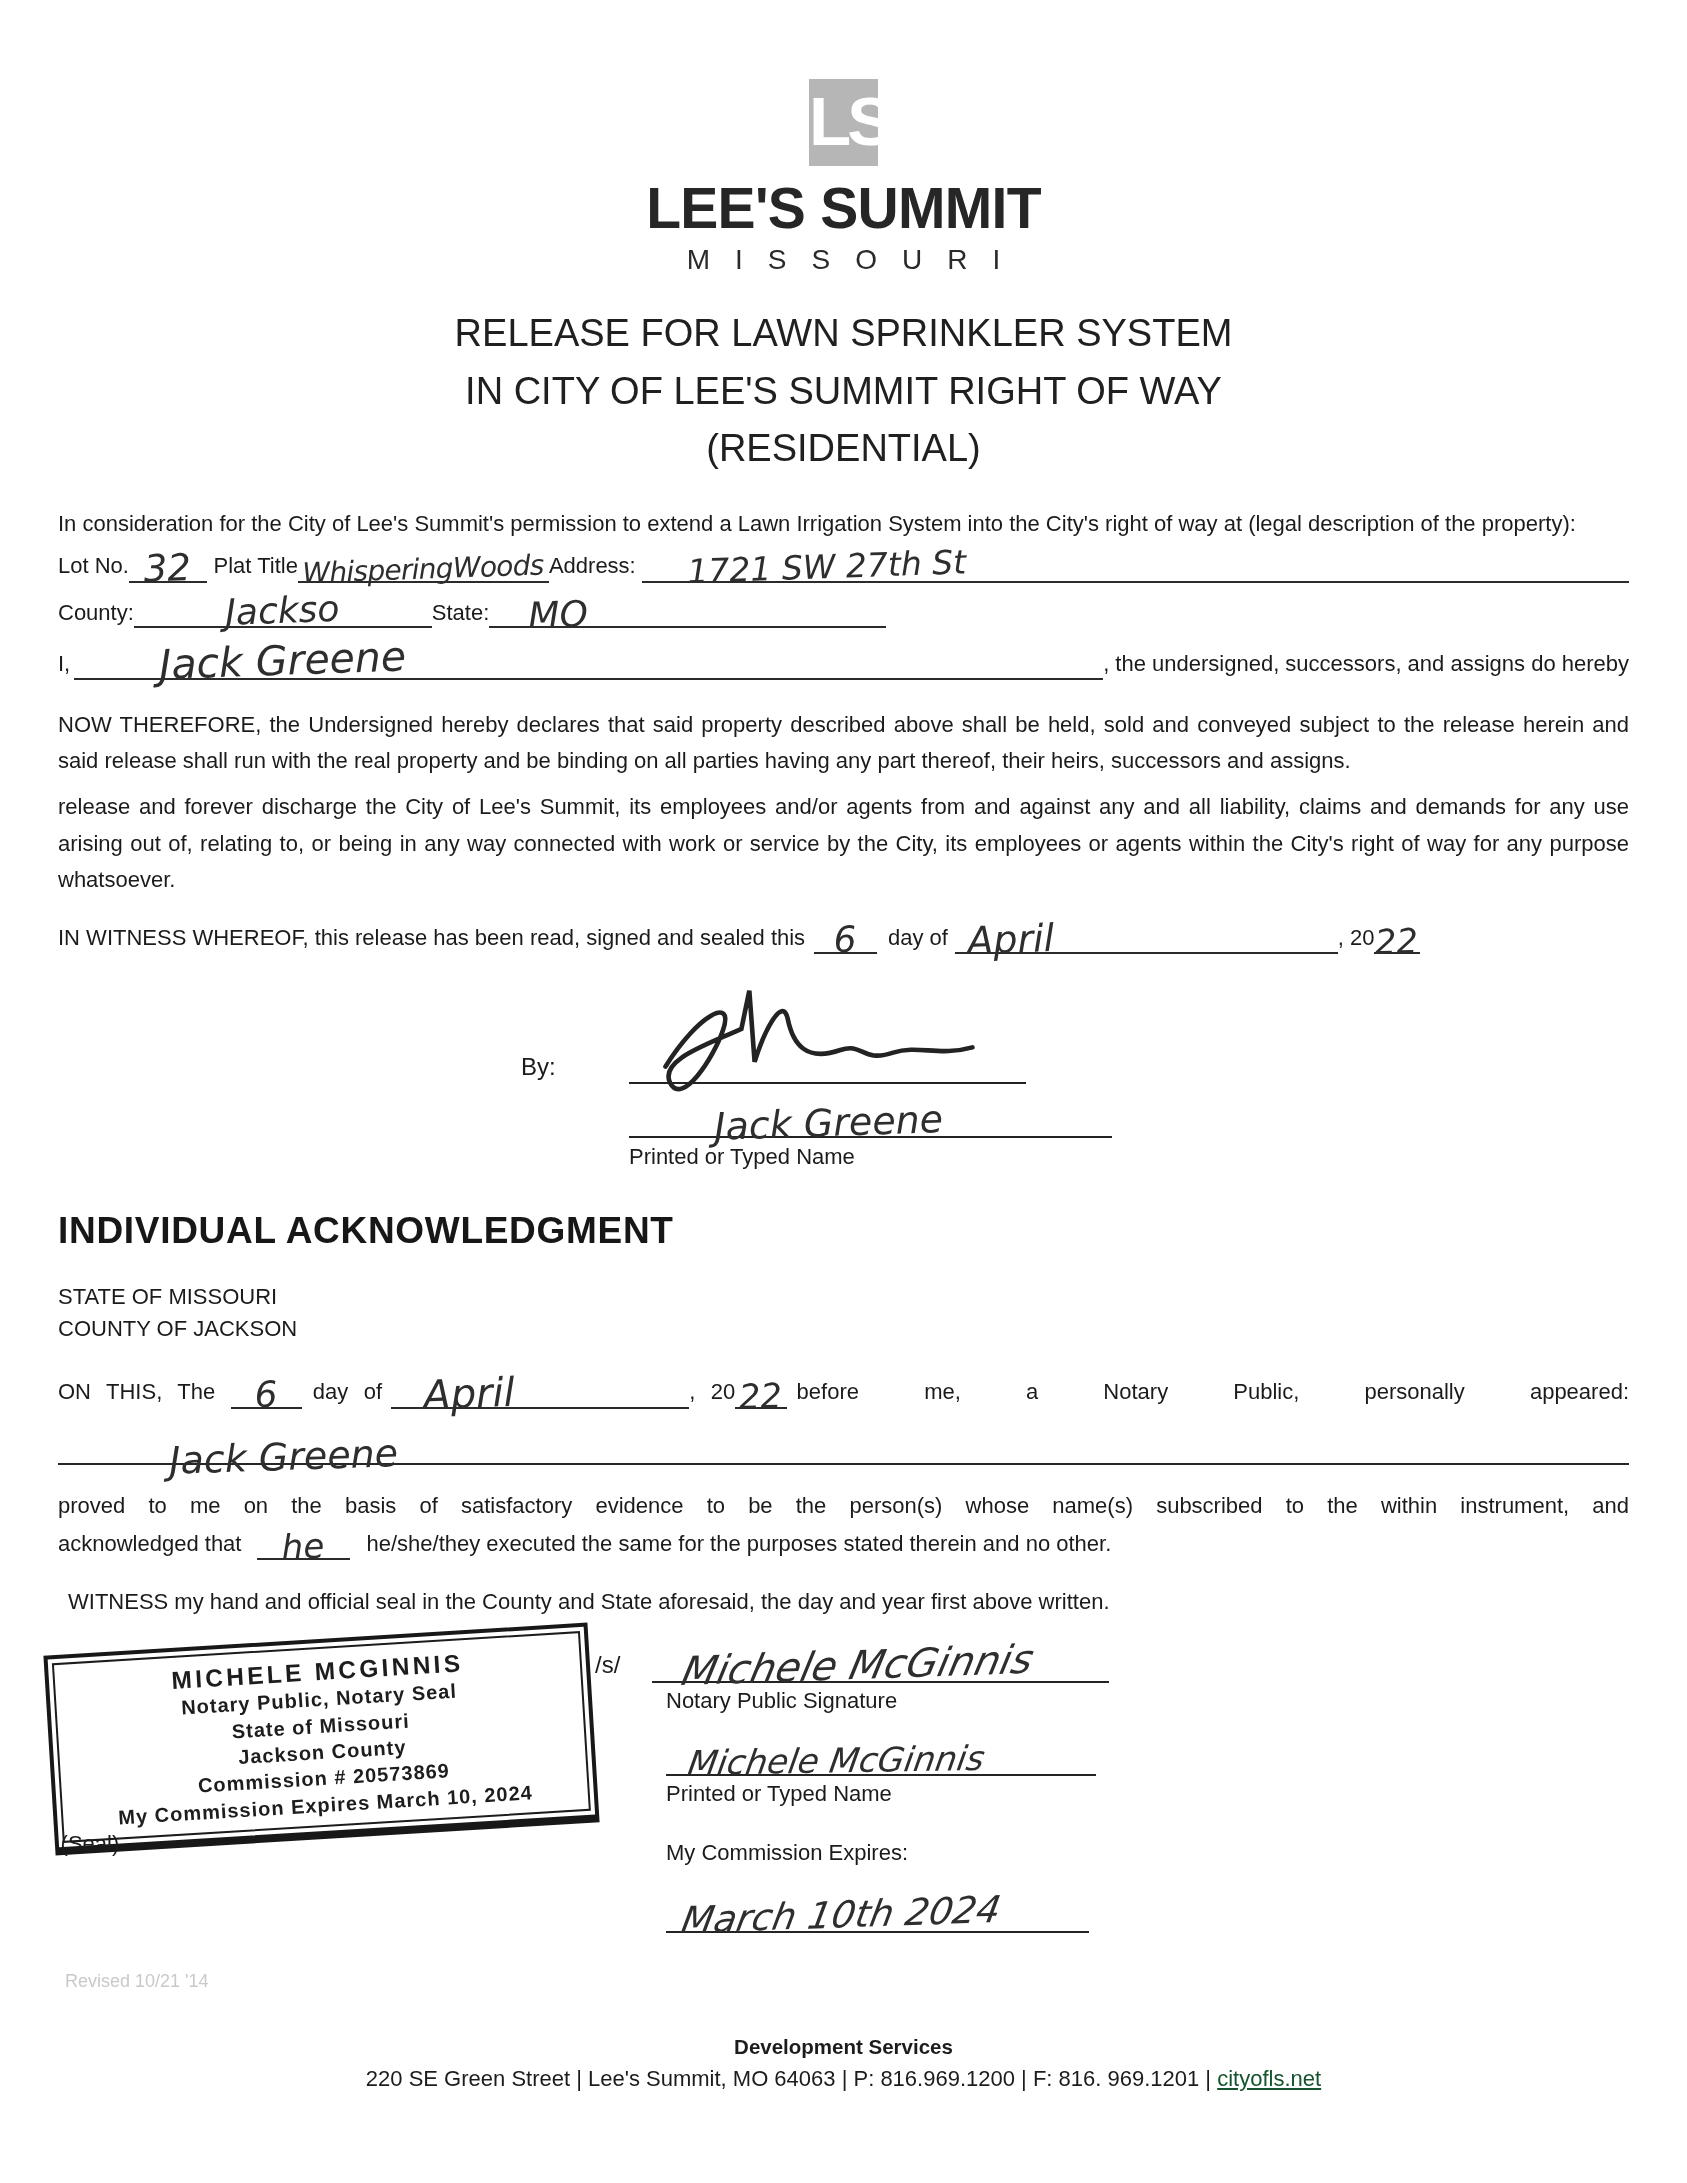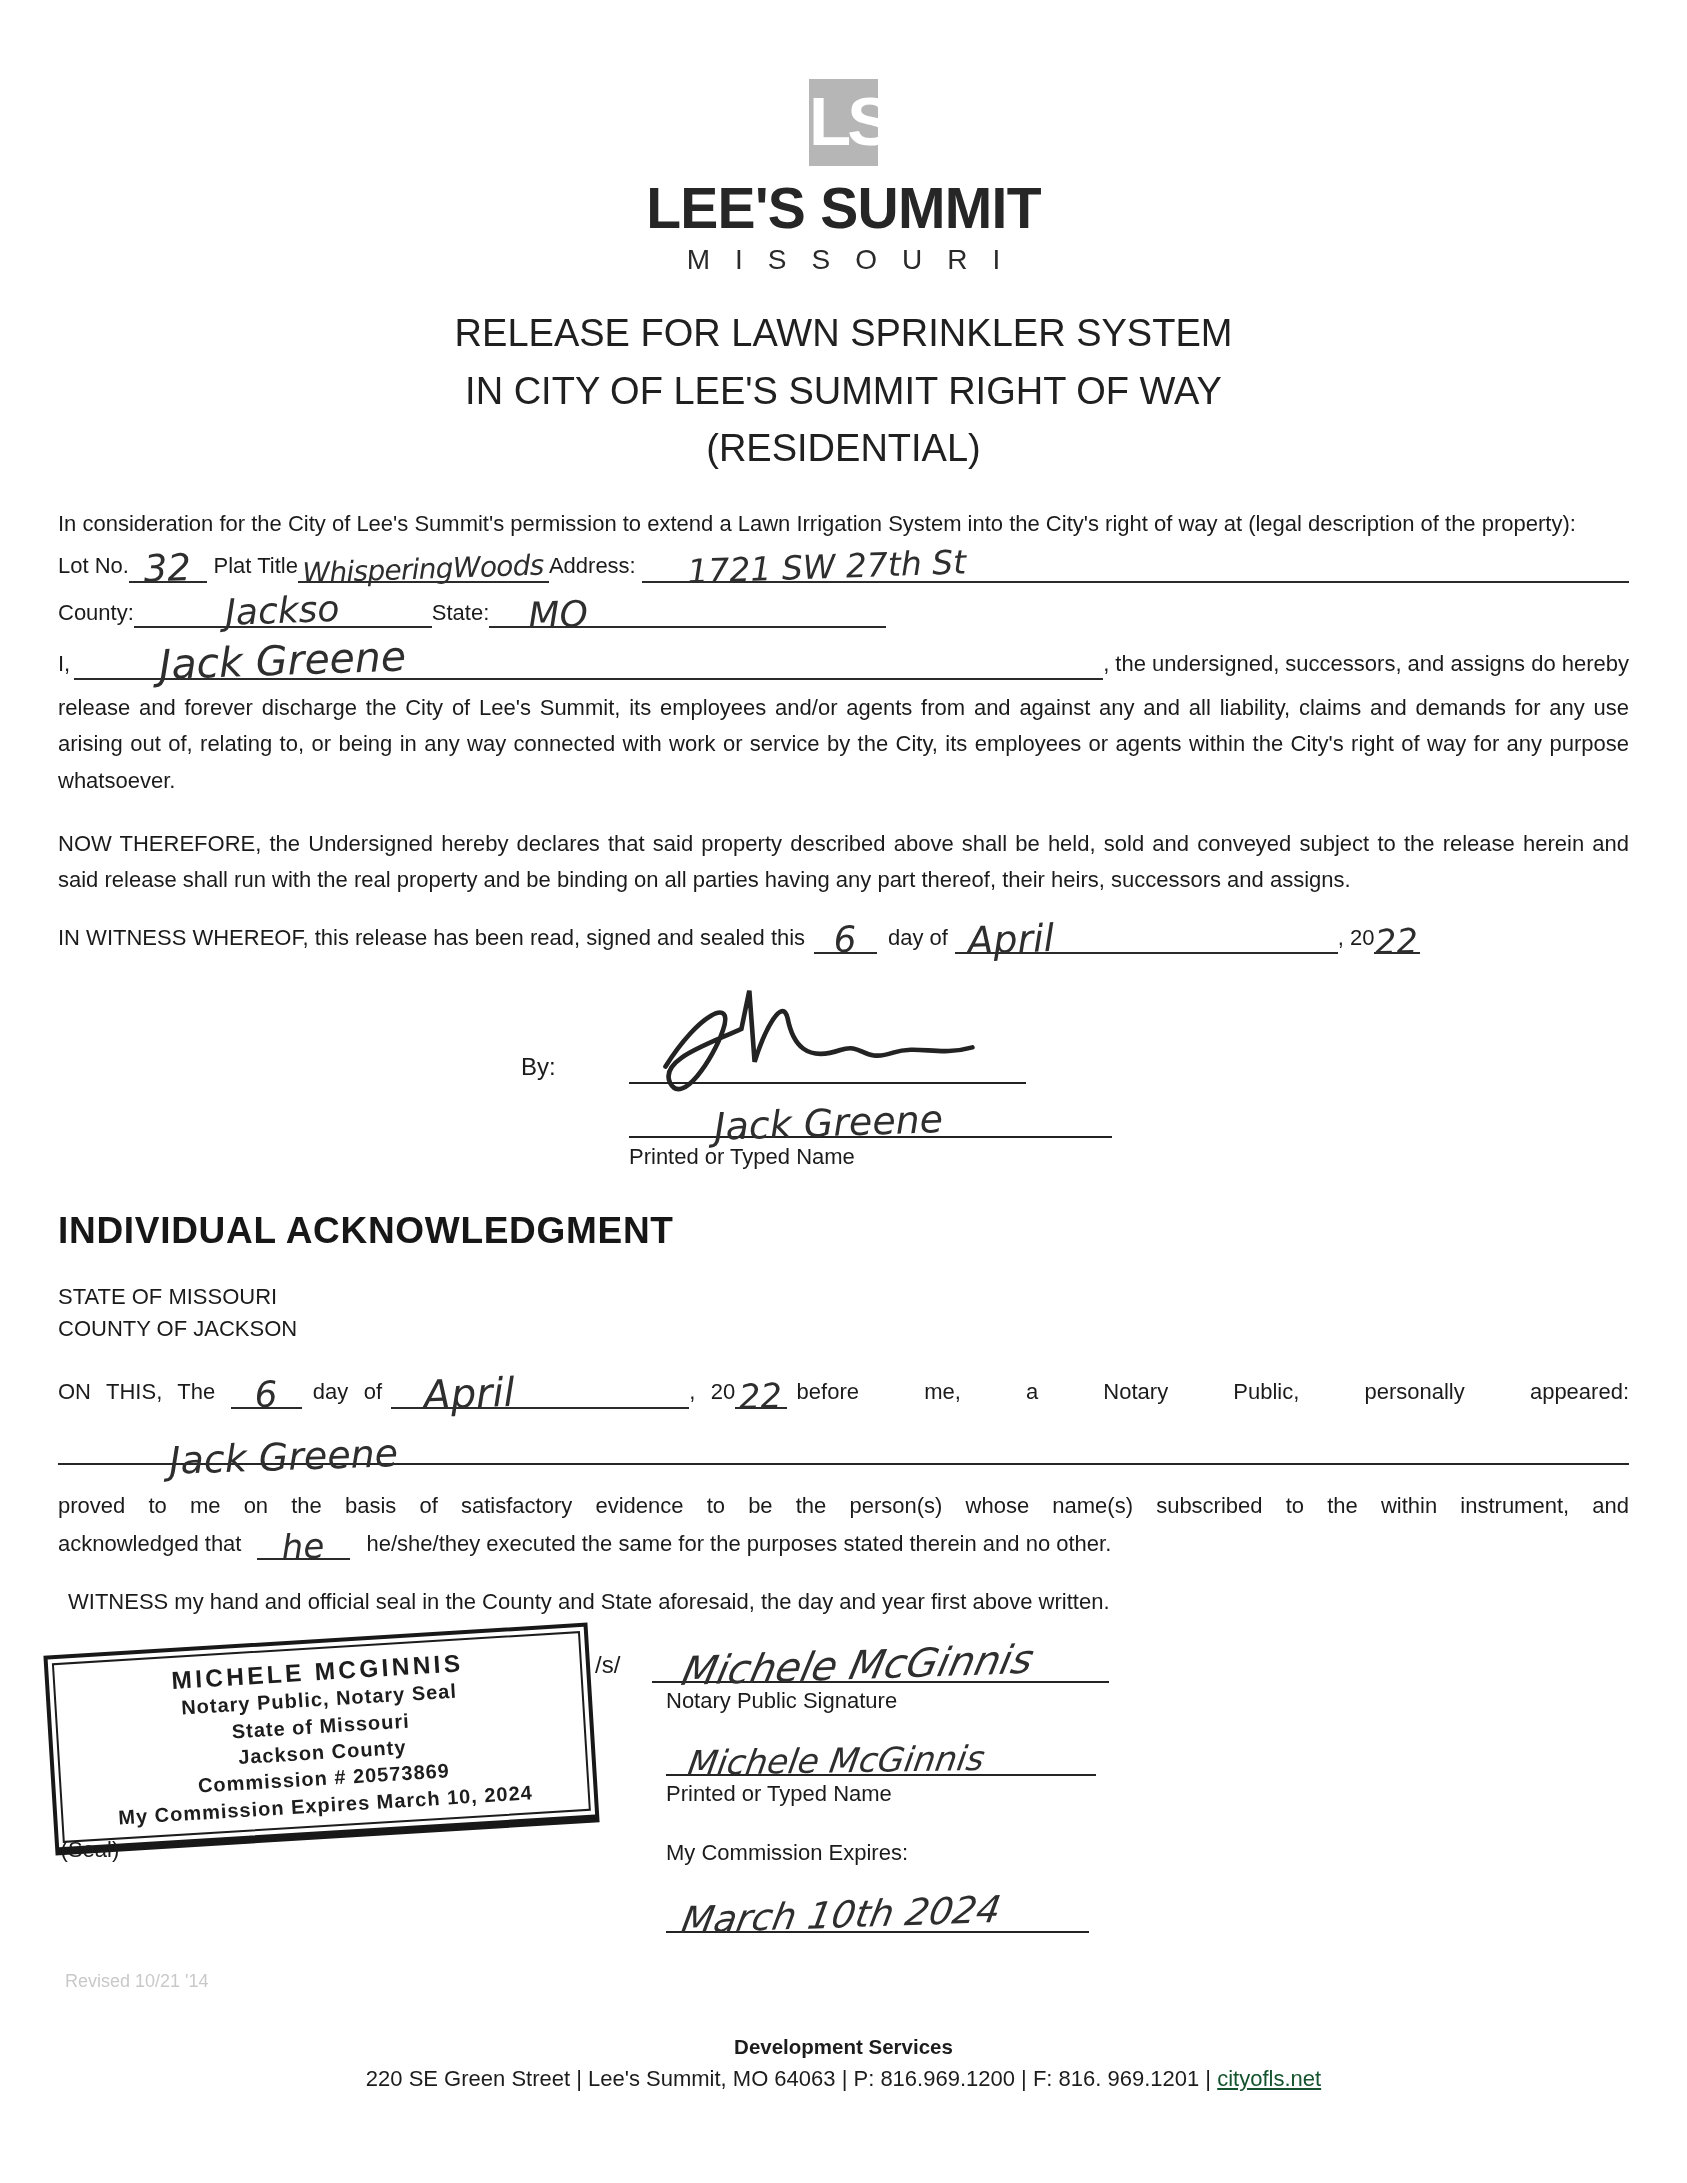--- a/index.html
+++ b/index.html
@@ -39,21 +39,21 @@
   .proved1{margin-top:22.5px;text-align:justify;text-align-last:justify;}
   .proved2{margin-top:6.6px;}
   .witness-seal{margin-top:24px;margin-left:10px;}
   
   .notary-sec{position:relative;height:344px;margin-top:4px;}
   .stamp{position:absolute;left:-9.3px;top:14.6px;width:529px;transform:rotate(-3.5deg);
          border:4.6px solid #181818;border-bottom-width:8.6px;padding:4px;background:rgba(255,255,255,0);}
   .stamp-inner{border:2.6px solid #1c1c1c;padding:9.3px 5.3px 6.6px;text-align:center;color:#1d1d1d;}
   .stamp-name{font-size:24.5px;font-weight:bold;letter-spacing:3.3px;}
   .stamp-line{font-size:20px;font-weight:bold;letter-spacing:1px;line-height:1.32;}
-  .seal-label{position:absolute;left:2.6px;top:212px;font-size:22px;}
+  .seal-label{position:absolute;left:2.6px;top:206px;font-size:22px;}
   .notary-right{position:absolute;left:537px;top:26.5px;width:827px;}
   .srow{display:flex;align-items:flex-end;font-size:24px;}
   .s-label{padding-bottom:4px;margin-right:32px;}
   .nsig-line{border-bottom:2.6px solid #242424;width:430px;text-align:left;padding-left:26.5px;}
   .nsig-line .hw{font-size:40px;transform:skewX(-14deg) rotate(-2deg);margin-bottom:-8px;}
   .nprint-line{border-bottom:2.6px solid #242424;width:410px;text-align:left;padding-left:20px;margin-top:34px;}
   .nprint-line .hw{font-size:34px;transform:skewX(-10deg) rotate(-1deg);margin-bottom:-5.3px;}
   .commission{font-size:22px;margin-top:33px;}
   .date-line{border-bottom:2.6px solid #242424;width:410px;text-align:left;padding-left:13.2px;margin-top:38px;}
   .date-line .hw{font-size:37px;transform:skewX(-12deg) rotate(-2deg);margin-bottom:-6.6px;}
@@ -112,23 +112,23 @@
     </div>
 
     <div class="row" style="margin-top:18.5px;">
       <span class="label">I,</span>
       <span class="blank" style="flex:1;margin-left:4px;text-align:left;padding-left:86px;">
         <span class="hw" style="font-size:41px;">Jack Greene</span>
       </span>
       <span class="label" style="padding-bottom:3.3px;">, the undersigned, successors, and assigns do hereby</span>
     </div>
 
+    <div class="para nowp">NOW THEREFORE, the Undersigned hereby declares that said property described above shall be held, sold and conveyed subject to the release herein and said release shall run with the real property and be binding on all parties having any part thereof, their heirs, successors and assigns.</div>
+
     <div class="para rel">release and forever discharge the City of Lee's Summit, its employees and/or agents from and against any and all liability, claims and demands for any use arising out of, relating to, or being in any way connected with work or service by the City, its employees or agents within the City's right of way for any purpose whatsoever.</div>
-
-    <div class="para nowp">NOW THEREFORE, the Undersigned hereby declares that said property described above shall be held, sold and conveyed subject to the release herein and said release shall run with the real property and be binding on all parties having any part thereof, their heirs, successors and assigns.</div>
 
     <div class="row" style="margin-top:25px;">
       <span class="label">IN WITNESS WHEREOF, this release has been read, signed and sealed this</span>
       <span class="blank" style="width:63px;margin-left:9.3px;">
         <span class="hw" style="font-size:36px;">6</span>
       </span>
       <span class="label" style="margin-left:10.6px;margin-right:6.6px;">day of</span>
       <span class="blank" style="width:370px;text-align:left;padding-left:13.2px;">
         <span class="hw" style="font-size:38px;">April</span>
       </span>

